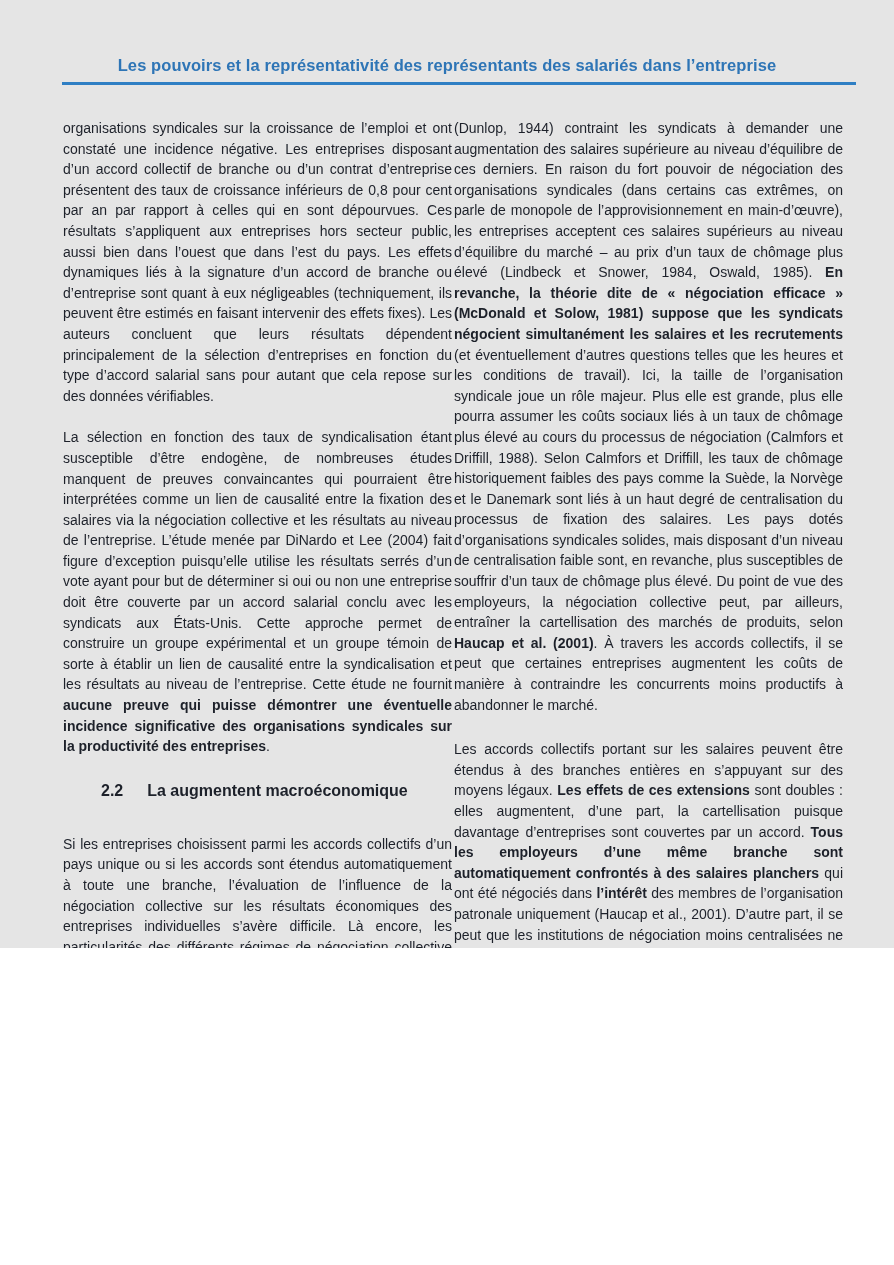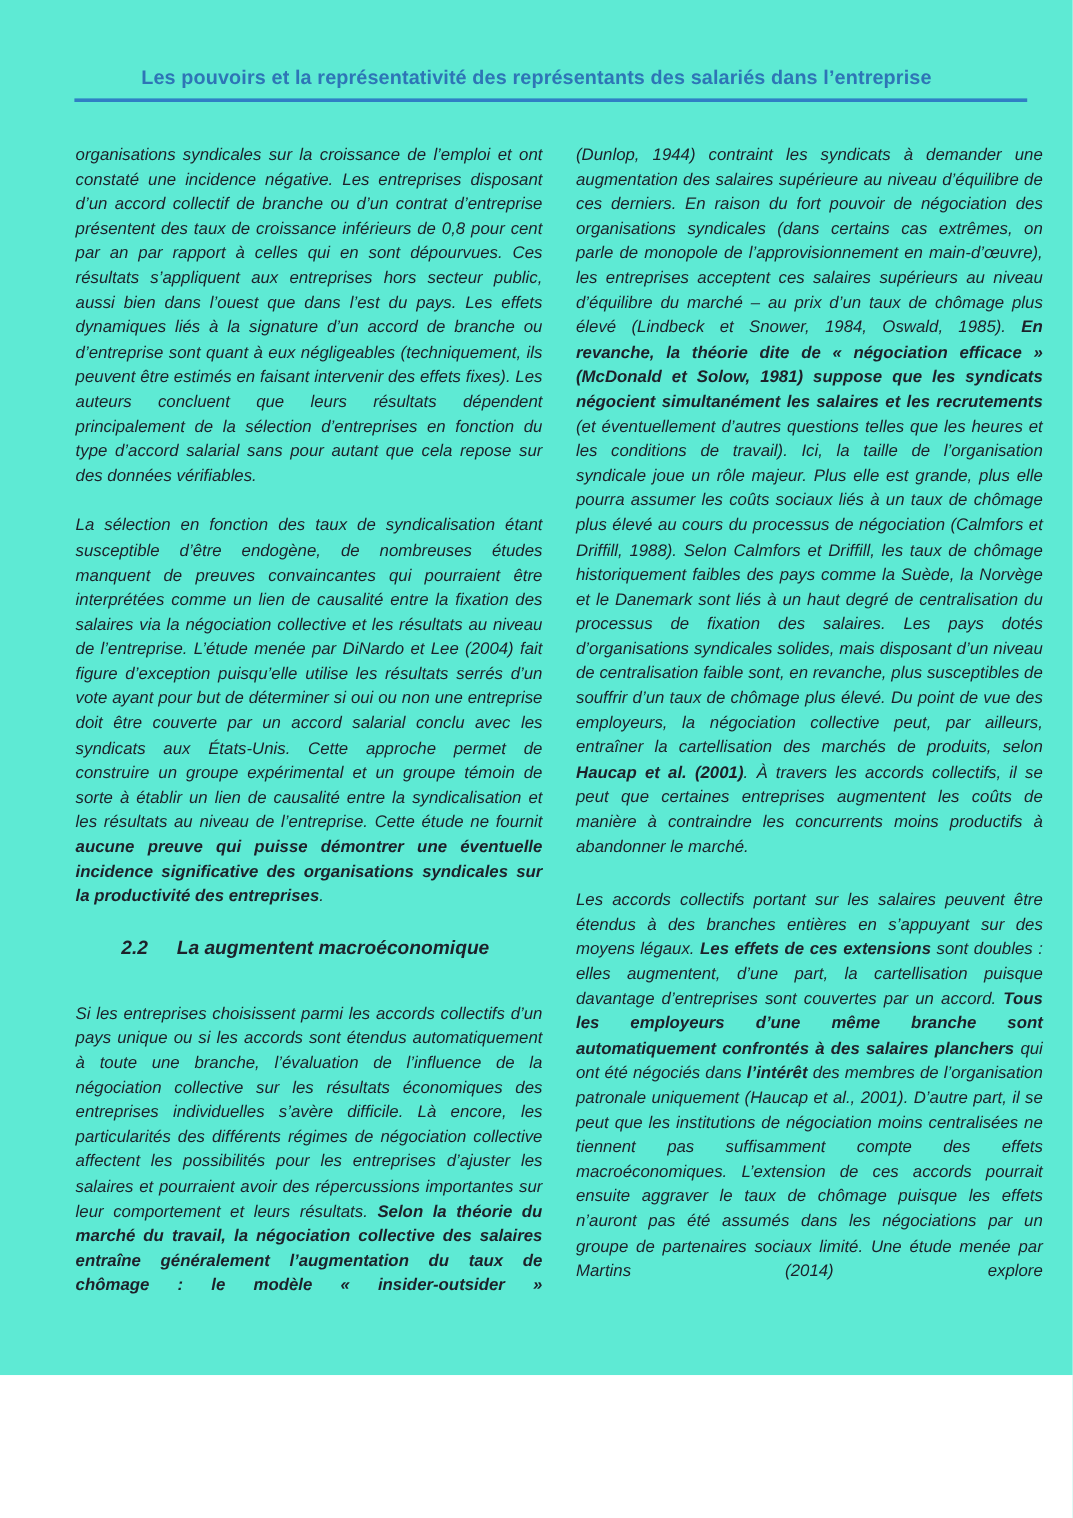--- a/index.html
+++ b/index.html
@@ -3,22 +3,22 @@
 <meta charset="utf-8">
 <style>
   html, body {
     margin: 0;
     padding: 0;
     background: #ffffff;
   }
   .page {
     position: relative;
     width: 894px;
-    height: 1146px;
-    background: #5eead4;
+    height: 948px;
+    background: #e5e5e5;
     font-family: "Liberation Sans", sans-serif;
     color: var(--text, #1d212a);
     overflow: hidden;
   }
   .page-header {
     padding-top: 56px;
   }
   .header-title {
     text-align: center;
     font-size: 16.5px;
@@ -26,23 +26,22 @@
     color: var(--accent, #2e75b6);
     letter-spacing: 0.1px;
   }
   .header-rule {
     height: 3px;
     background: var(--rule, #2f7fc4);
     margin: 7px 38px 0 62px;
   }
   .columns {
     display: flex;
-    gap: 28px;
+    gap: 2px;
     margin: 33px 39px 0 63px;
-    font-style: italic;
   }
   .col {
     width: 389px;
     flex: 0 0 389px;
   }
   .para {
     margin: 0 0 21px 0;
     font-size: 14px;
     line-height: 20.6px;
     text-align: justify;

